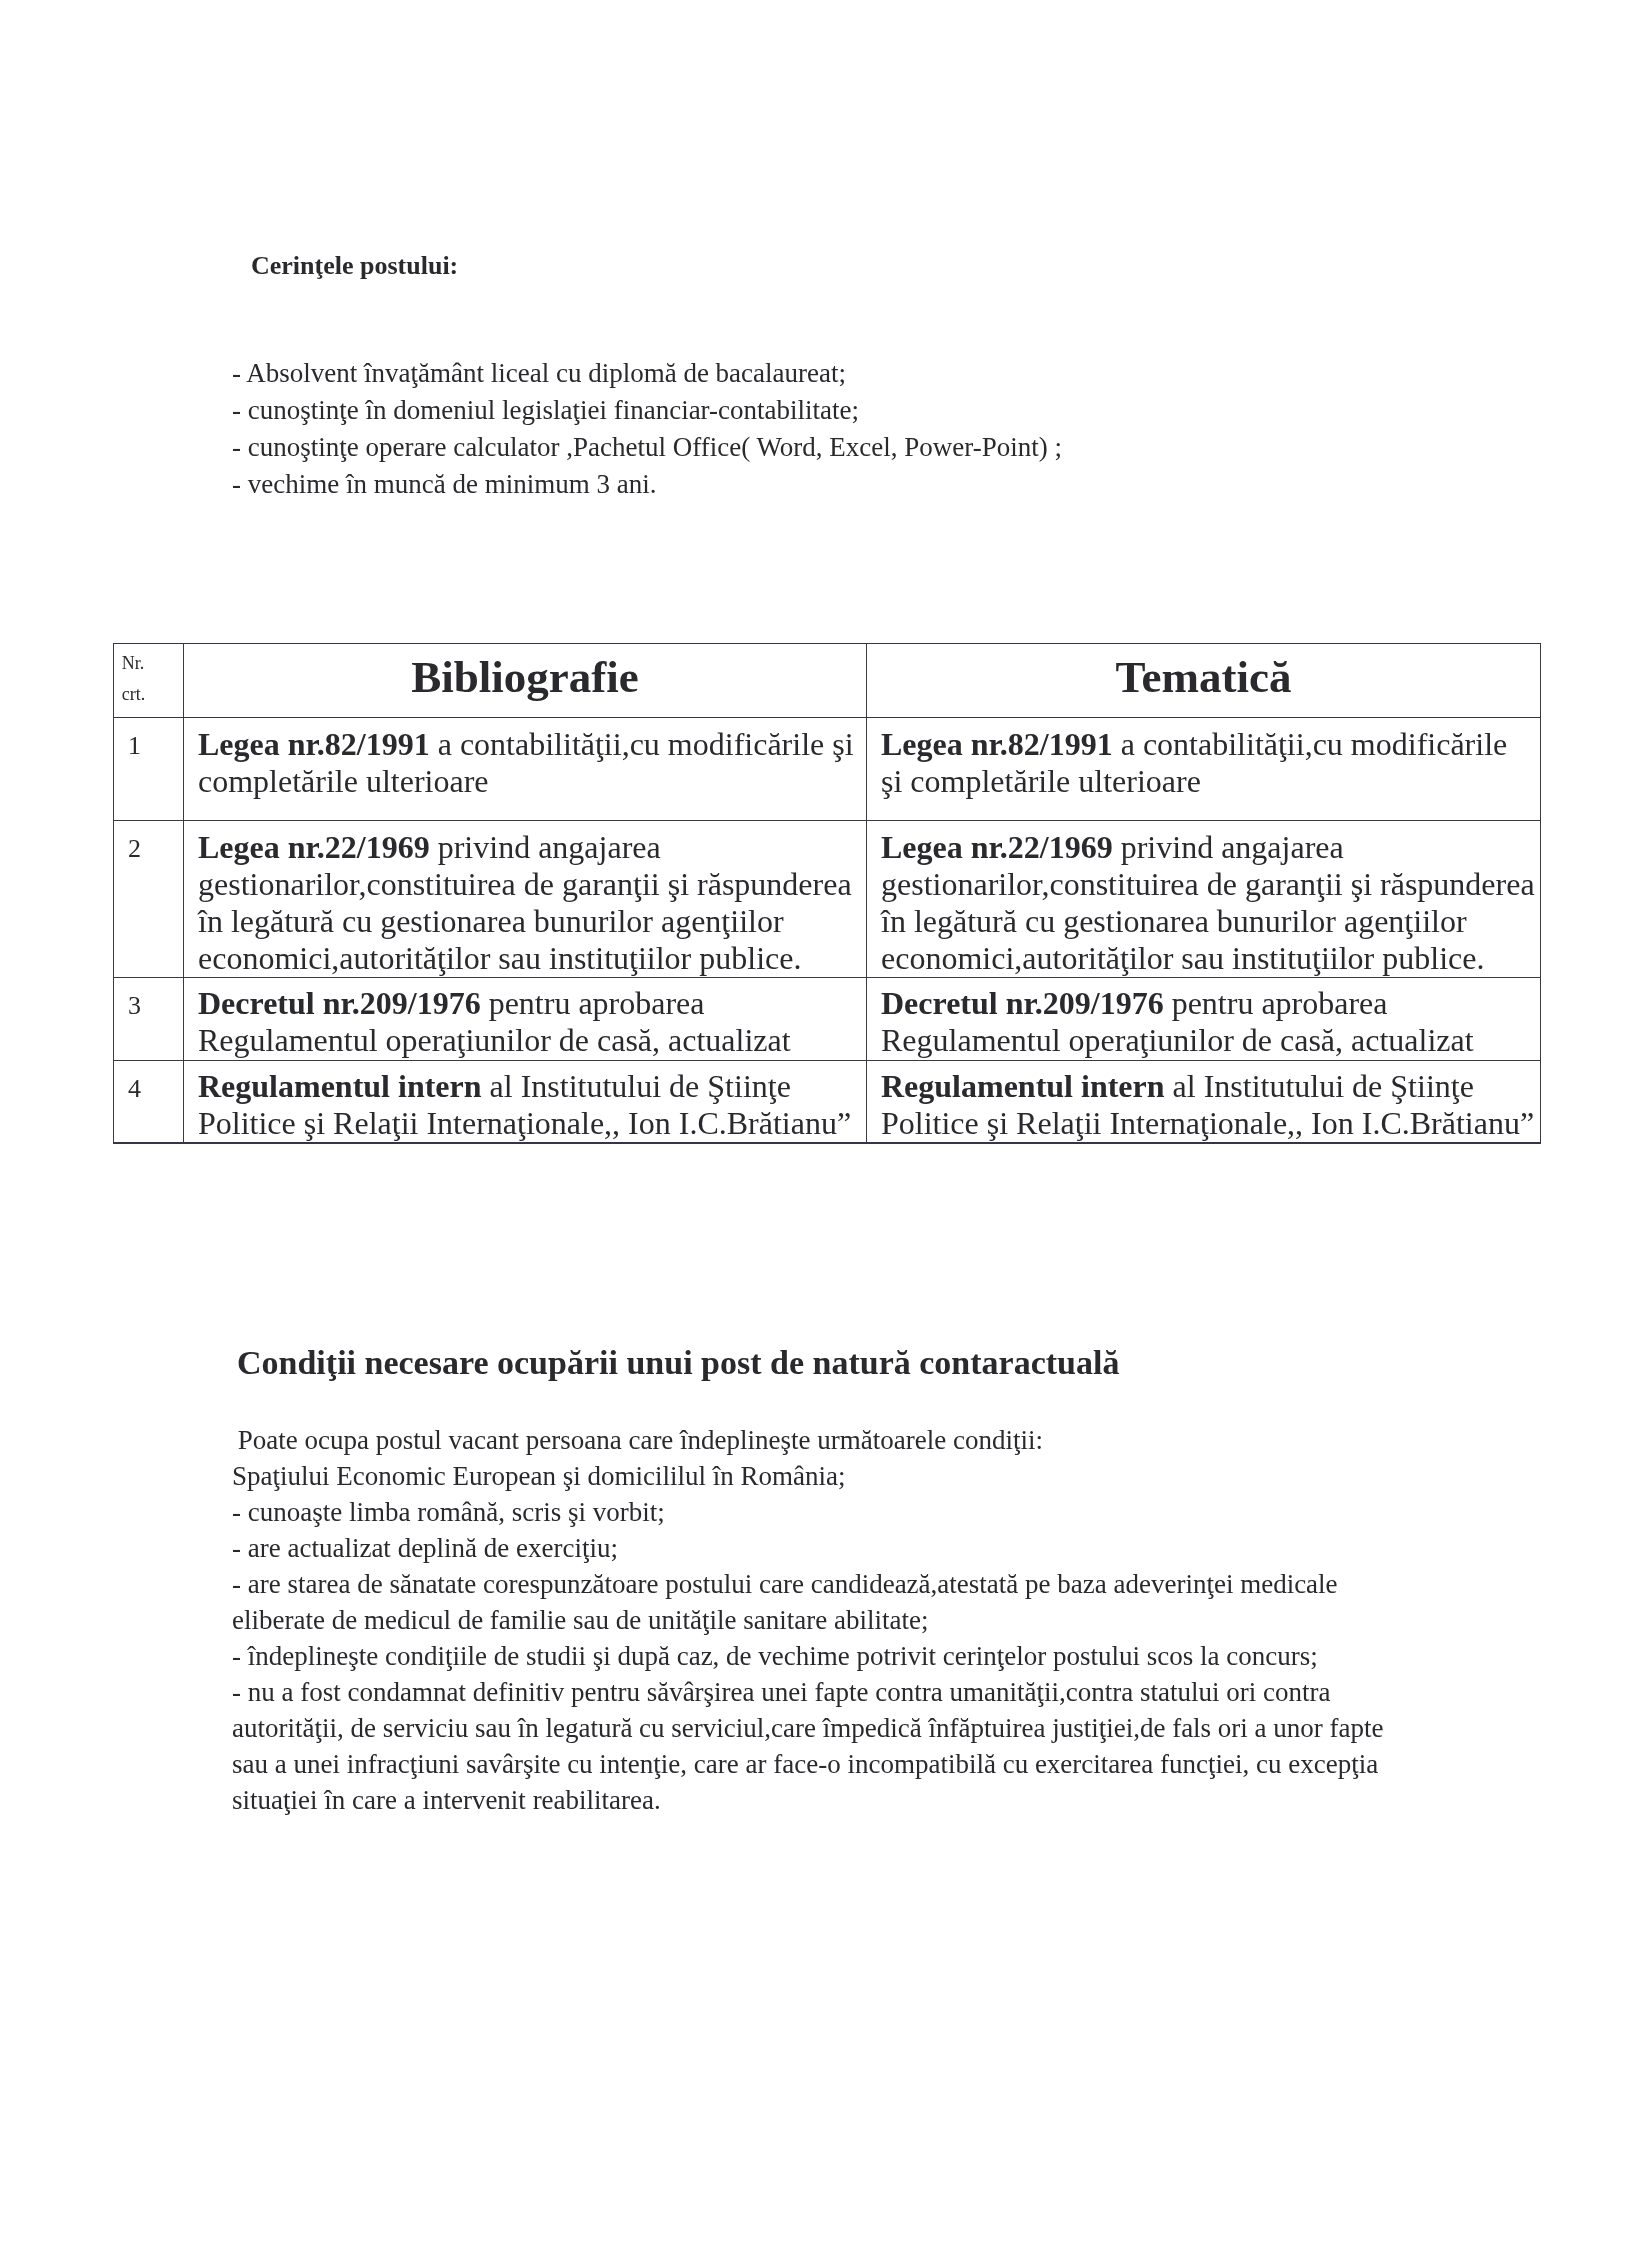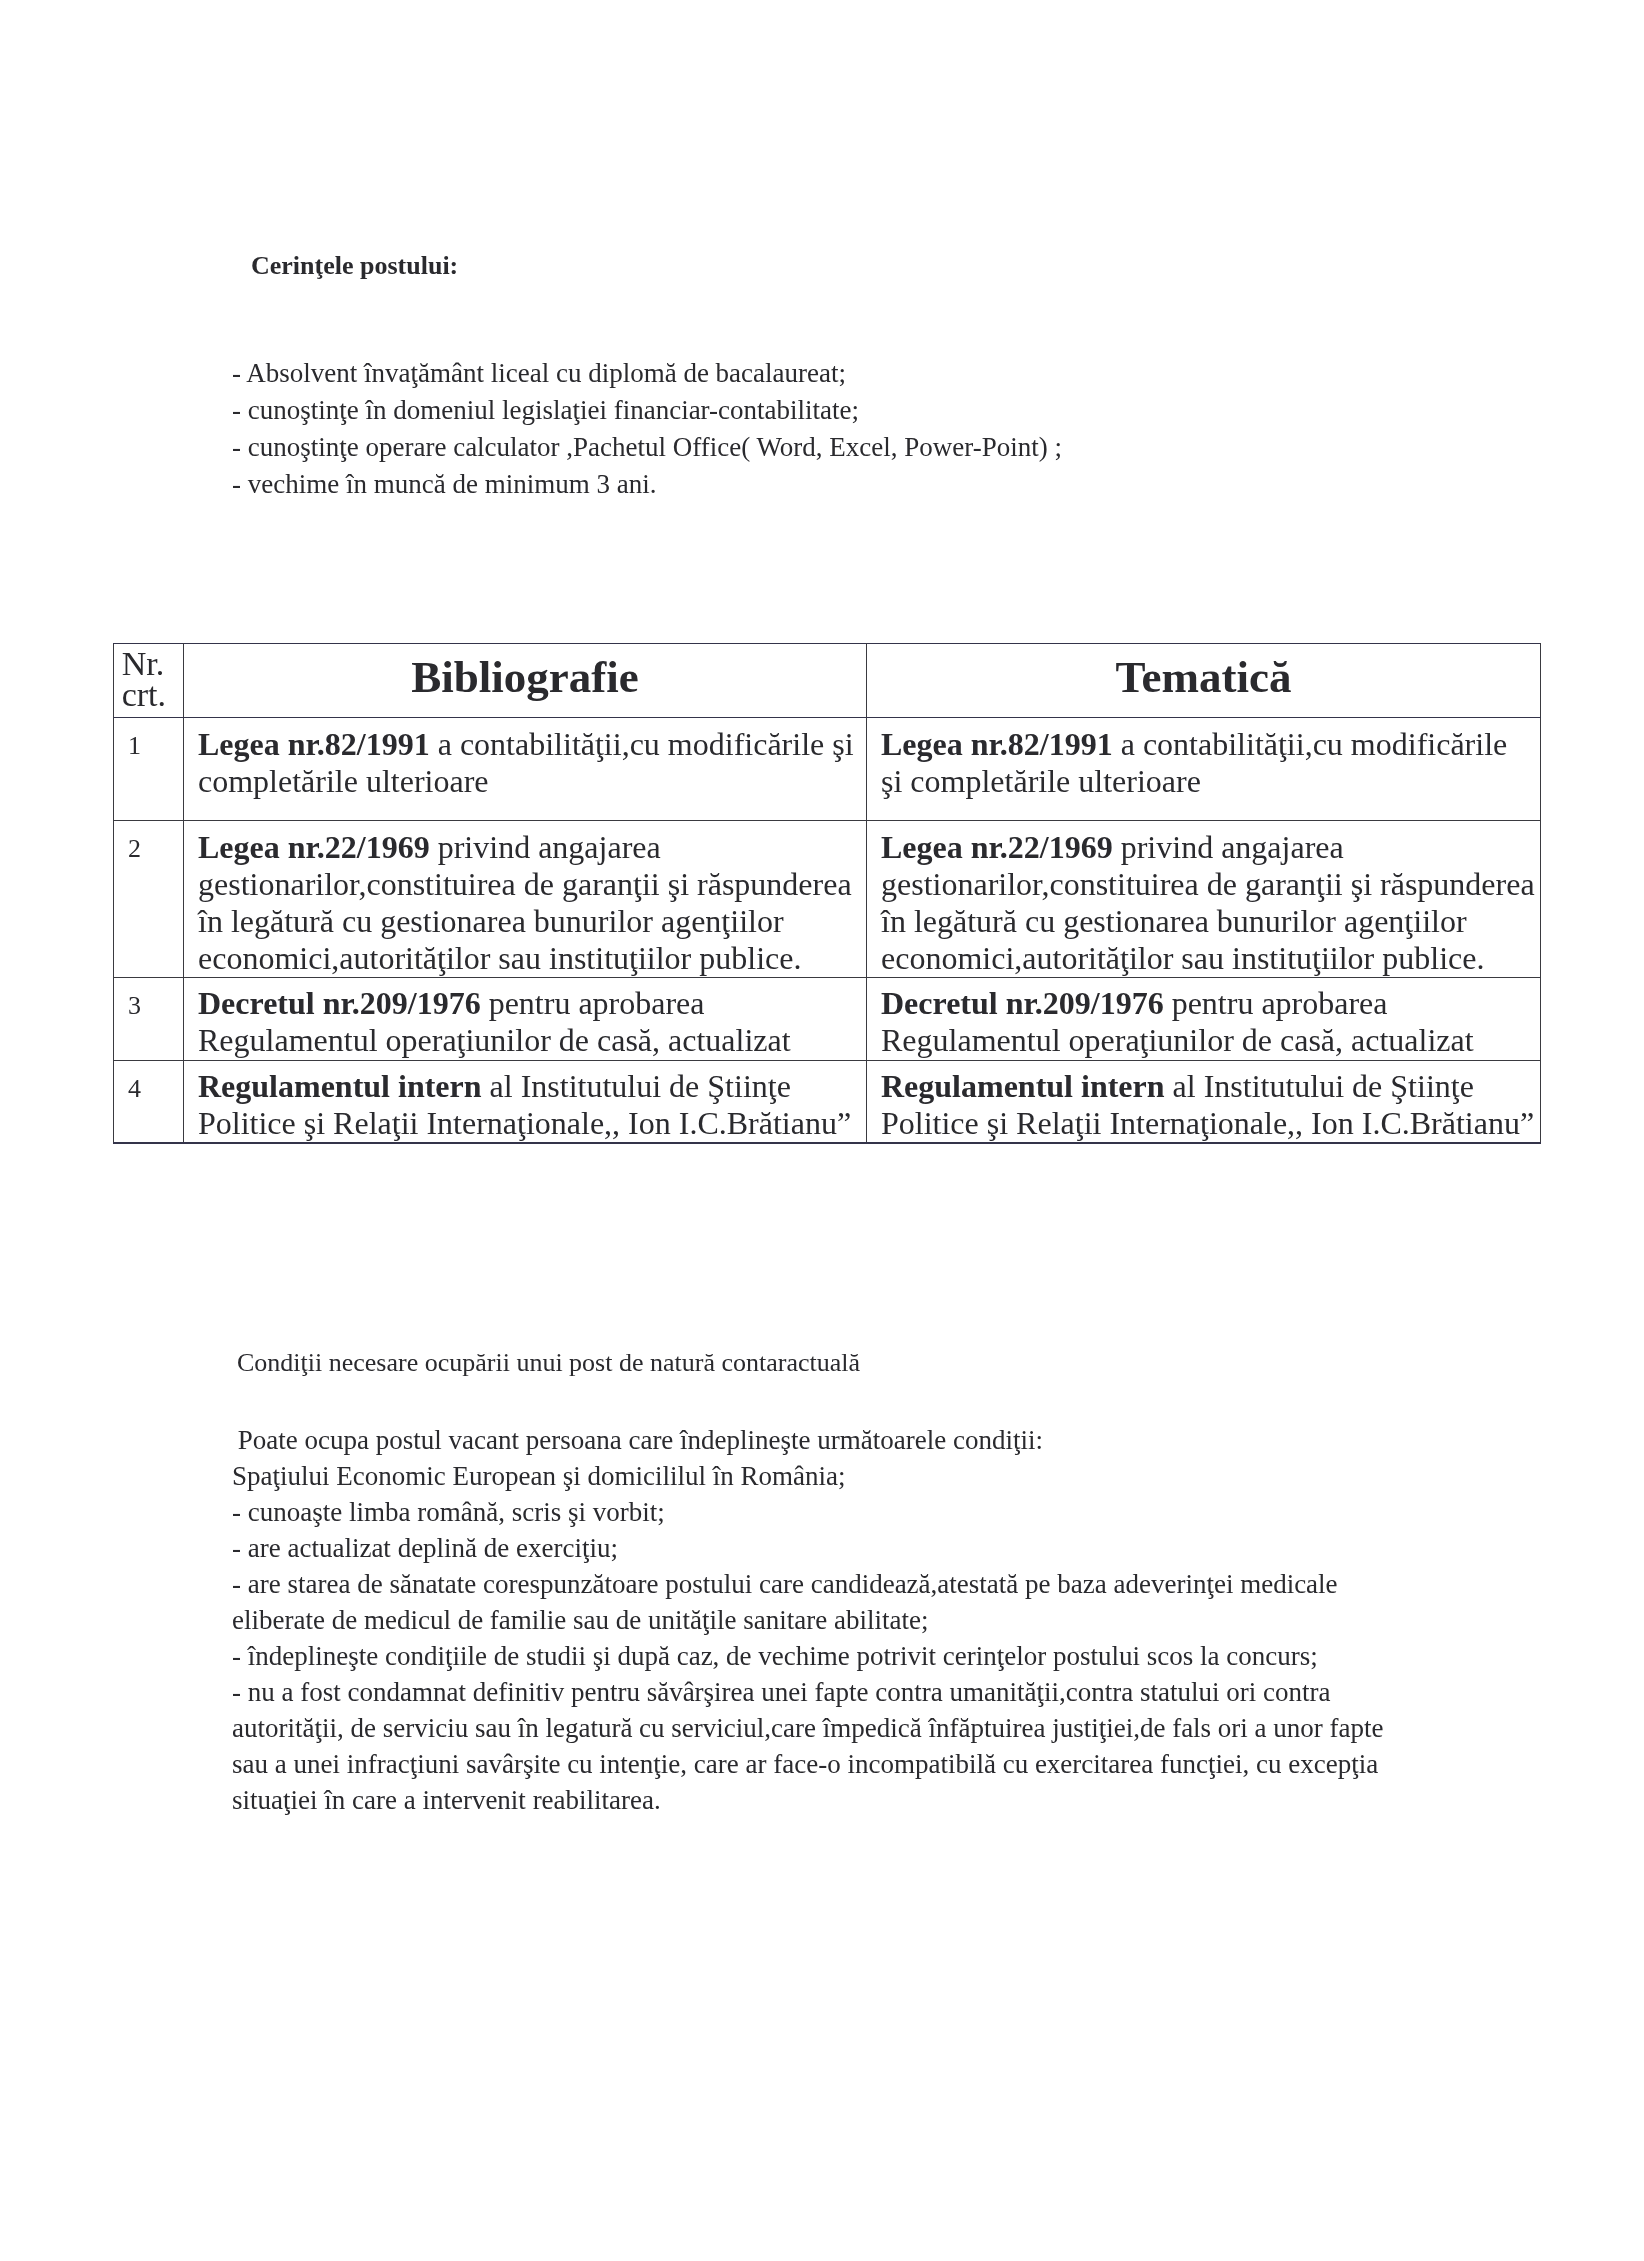--- a/index.html
+++ b/index.html
@@ -22,33 +22,33 @@
   }
   .tbl td, .tbl th {
     border: 1.3px solid #3a3a40; vertical-align: top; padding: 0;
   }
   .tbl tr:not(:first-child) td { border-top: 1.9px solid #34344a; }
   .tbl tr:last-child td { border-bottom: 2.6px solid #34344a; }
   .tbl tr:first-child th { border-top: 1.9px solid #34344a; border-bottom: 1.9px solid #34344a; }
   .c-nr { width: 70px; }
   .c-bib { width: 683px; }
   .c-tem { width: 674px; }
-  .th-nr { font-size: 34px; font-weight: normal; text-align: left; line-height: 31px; padding: 3.9px 0 0 7.7px !important; }
+  .th-nr { font-size: 18px; font-weight: normal; text-align: left; line-height: 31px; padding: 3.9px 0 0 7.7px !important; }
   .th-main { font-size: 45px; font-weight: bold; line-height: 49px; padding-top: 9px !important; }
   .hdr-row { height: 74px; }
   .td-nr { font-size: 26px; padding: 9px 0 0 14px !important; line-height: 37px; }
   .td-txt { font-size: 32px; line-height: 37px; padding: 7.7px 6.4px 0 14px !important; }
   .td-txt .line { white-space: nowrap; }
   .row1 { height: 103px; }
   .row2 { height: 139px; }
   .row3 { height: 83px; }
   .row4 { height: 80px; }
   b { font-weight: bold; }
 
-  .h-cond { left: 237px; top: 1347px; font-size: 26px; font-weight: normal; line-height: 32px; }
+  .h-cond { left: 237px; top: 1347px; font-size: 34px; font-weight: bold; line-height: 32px; }
   .cond-body { left: 232px; top: 1422px; font-size: 27px; line-height: 36px; }
   .cond-body div { white-space: nowrap; }
   .cond-body .intro { padding-left: 5.8px; }
 </style>
 </head>
 <body>
 
 <div class="abs h-req">Cerinţele postului:</div>
 <div class="abs req-list">
   <div>- Absolvent învaţământ liceal cu diplomă de bacalaureat;</div>

